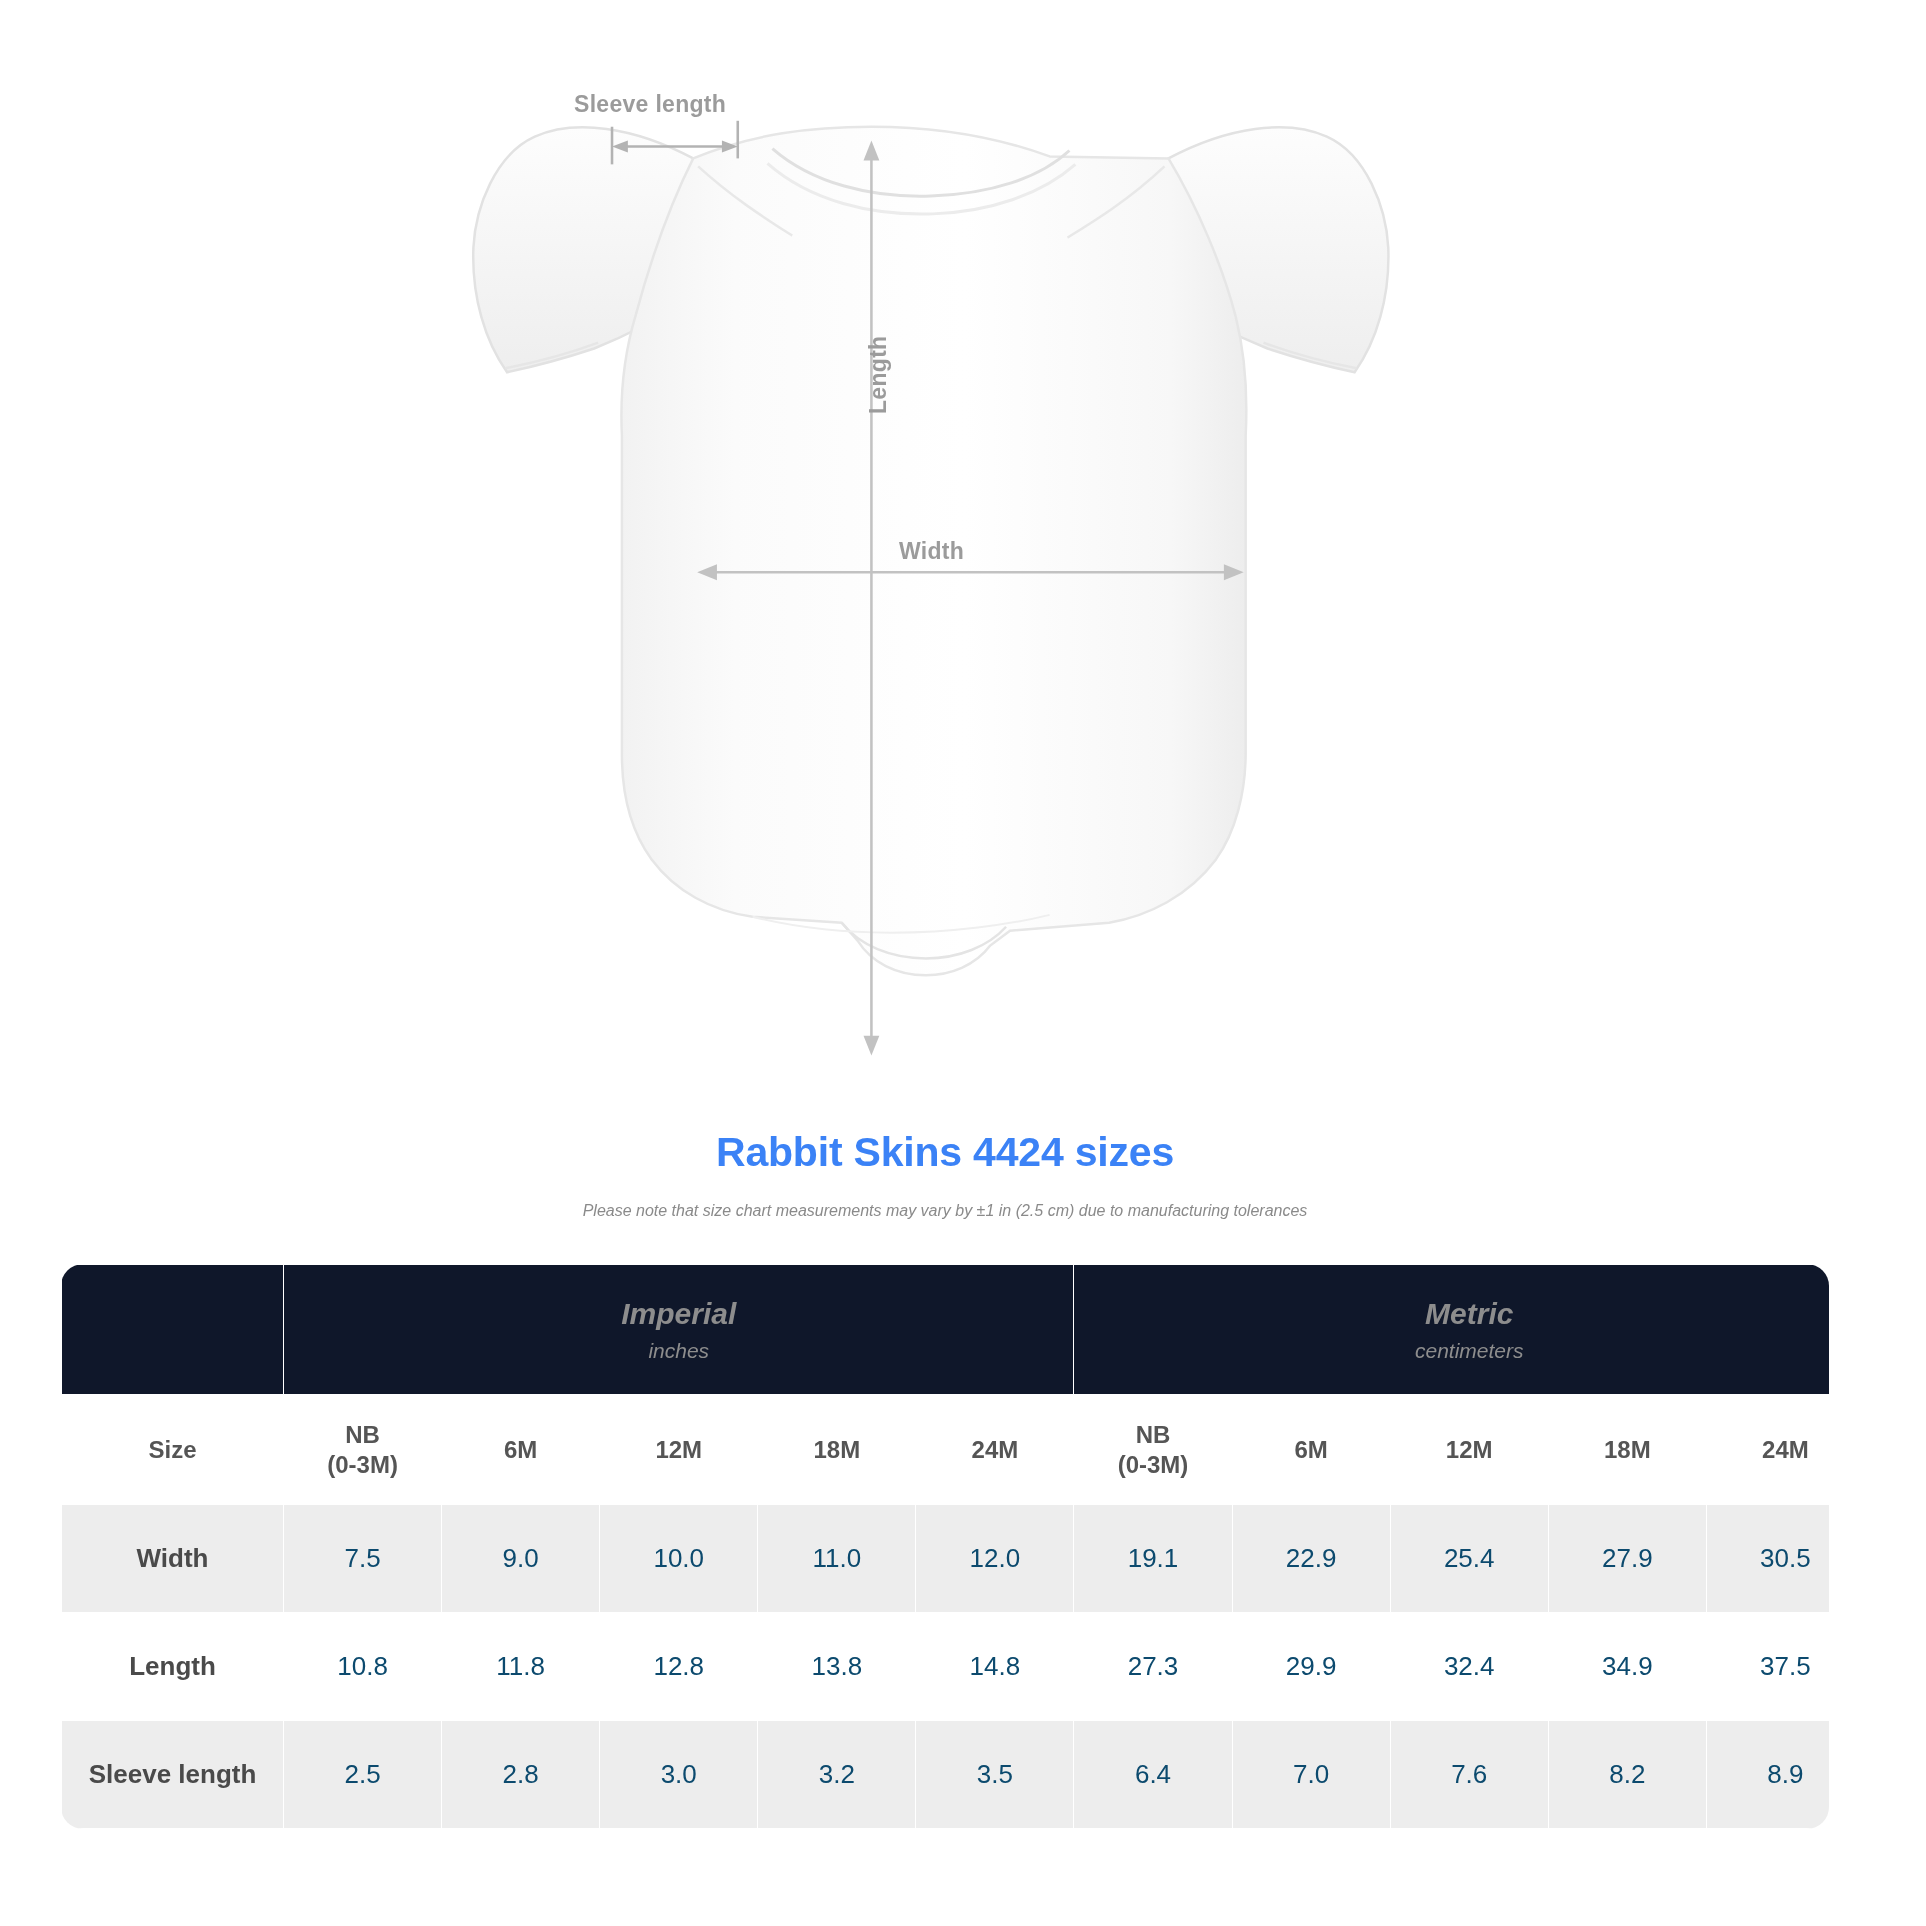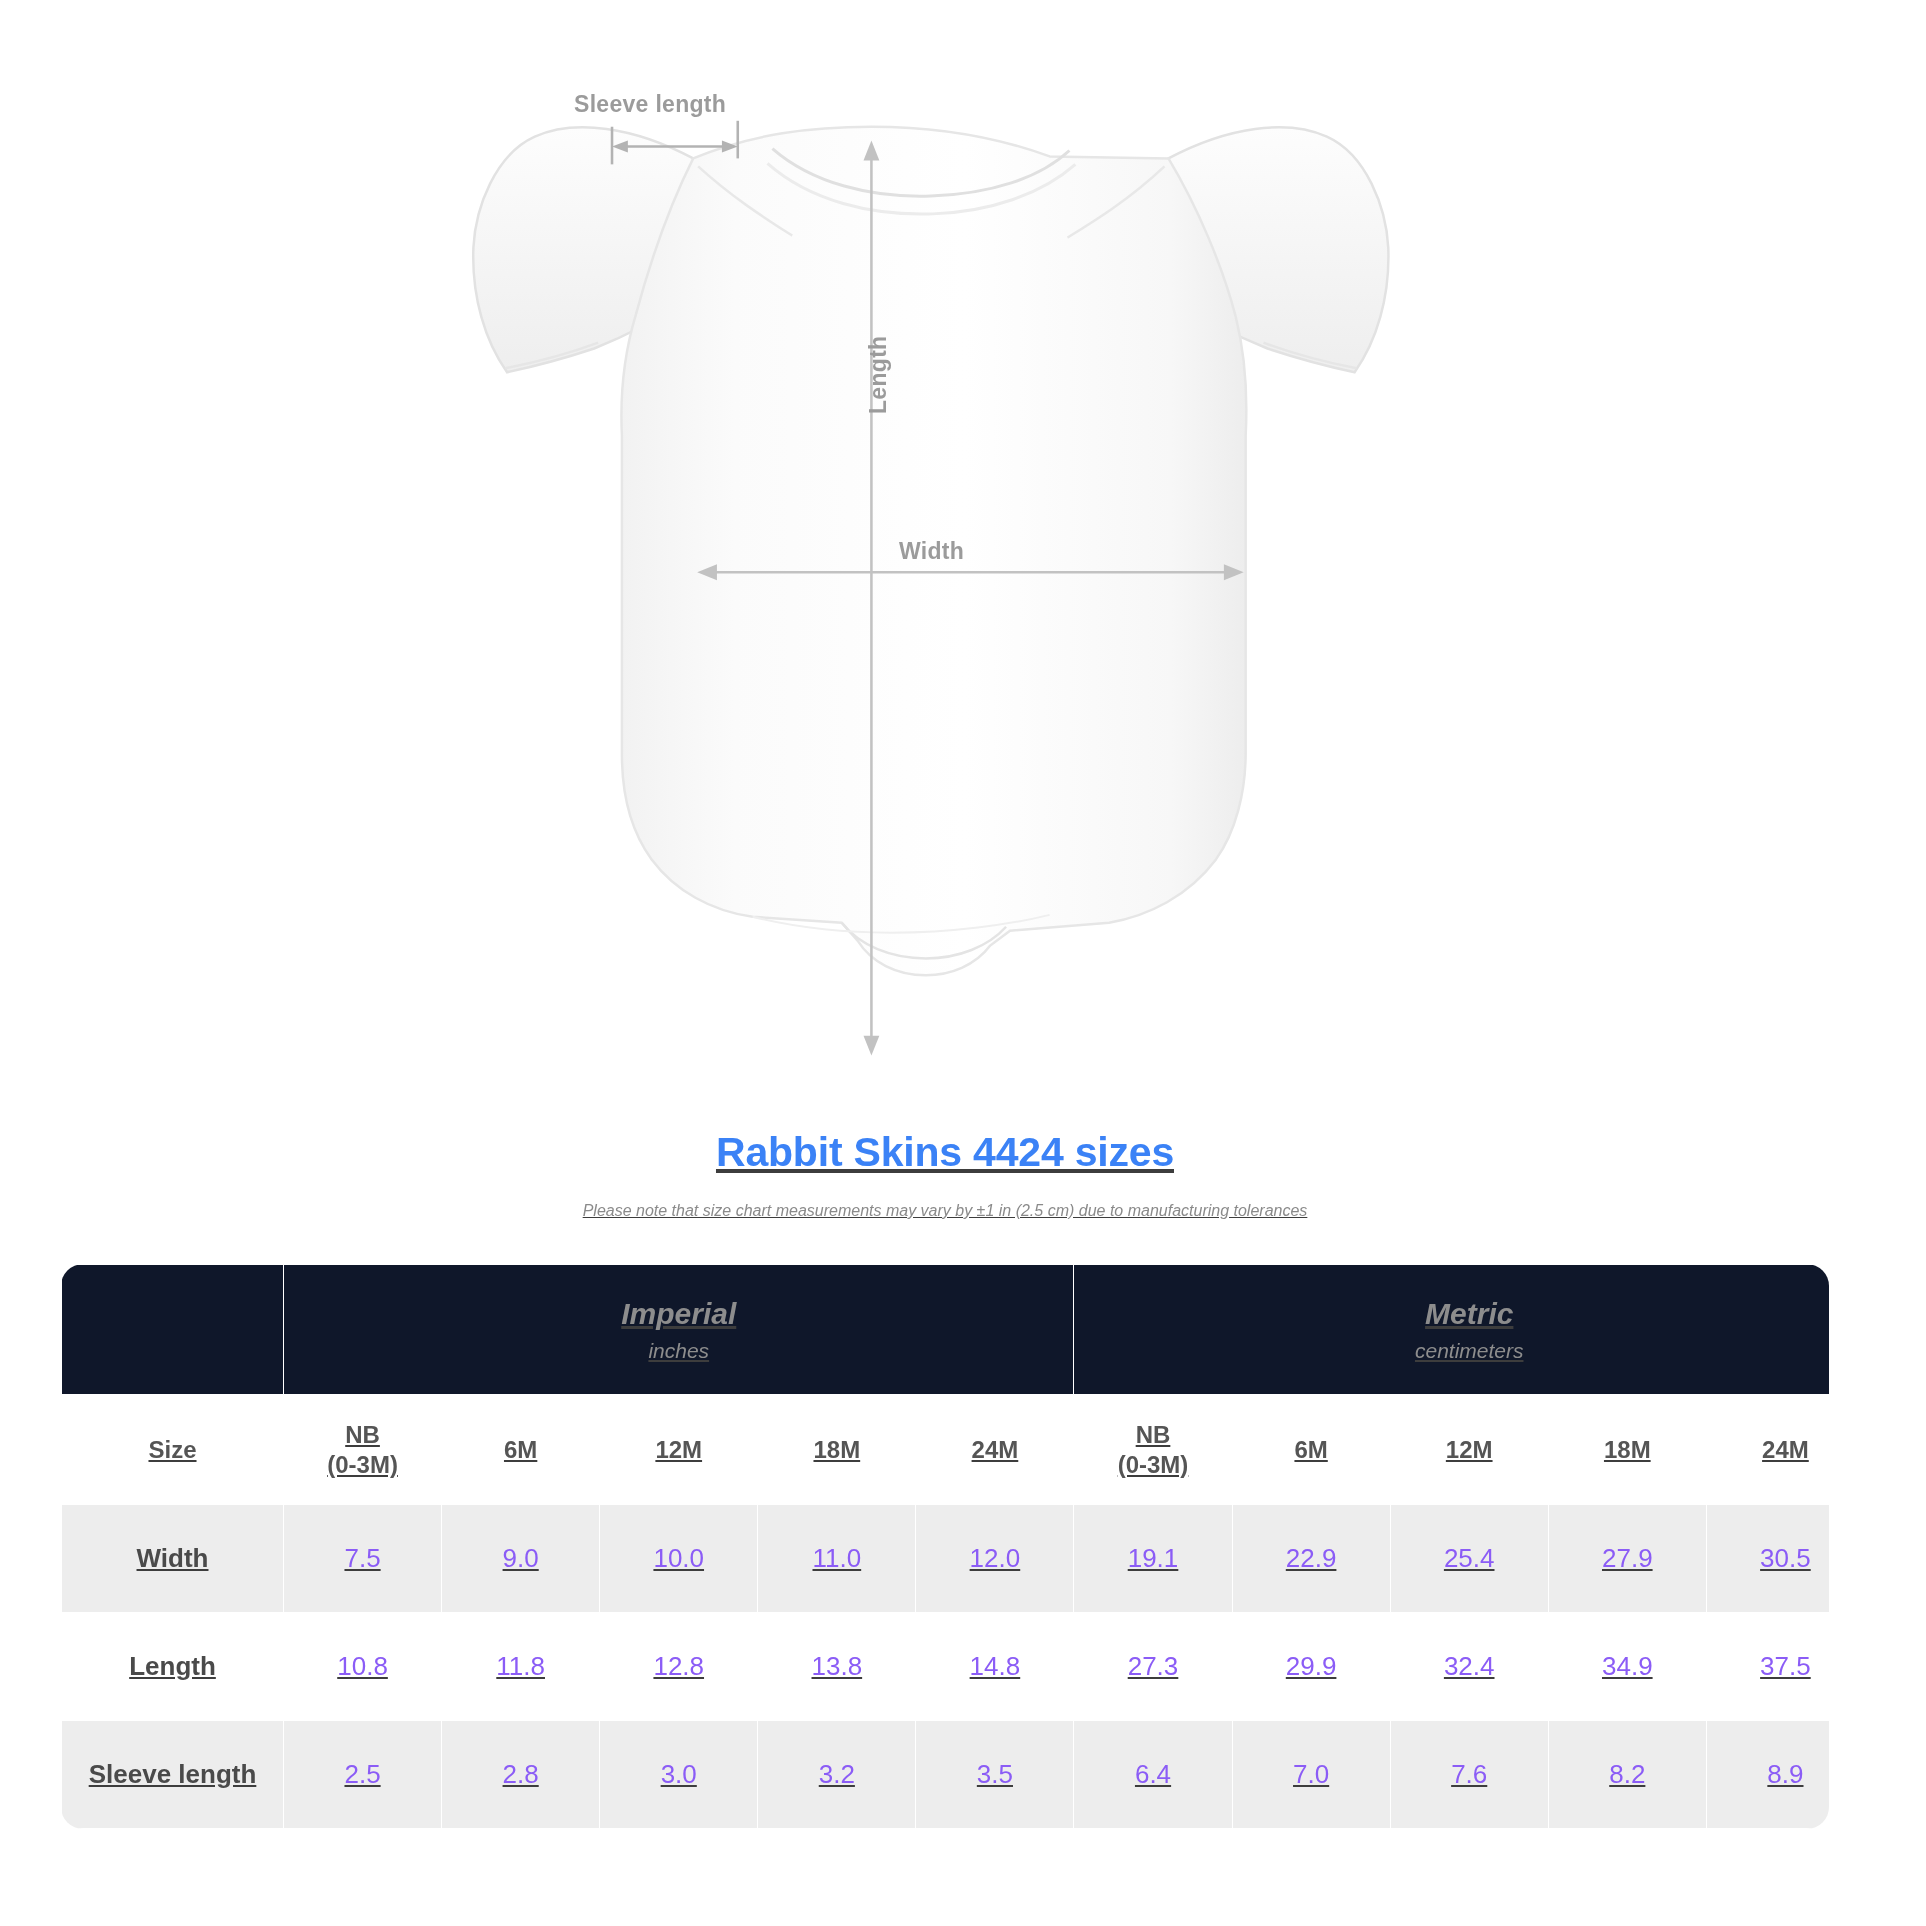--- a/index.html
+++ b/index.html
@@ -12,21 +12,20 @@
     height: 1927px;
     font-family: "Liberation Sans", sans-serif;
     color: #3d3d3d;
     overflow: hidden;
   }
 
   .page {
     position: relative;
     width: 1890px;
     height: 1927px;
-    text-decoration: underline;
   }
 
   
   .illustration {
     position: relative;
     width: 1927px;
     height: 1099px;
   }
 
   .garment-svg {
@@ -113,21 +112,21 @@
     color: #555555;
     line-height: 1.25;
   }
   .head-row td.rowlabel {
     color: #555555;
   }
 
   .data-row td {
     height: 105px;
     font-size: 26px;
-    color: #8b5cf6;
+    color: #0c4a6e;
   }
   .data-row.shade td { background: #ededed; }
   .data-row.plain td { background: #ffffff; }
   .data-row td.rowlabel {
     font-weight: bold;
     color: #4a4a4a;
     font-size: 26px;
   }
   .col-label { width: 222px; }
 </style>

